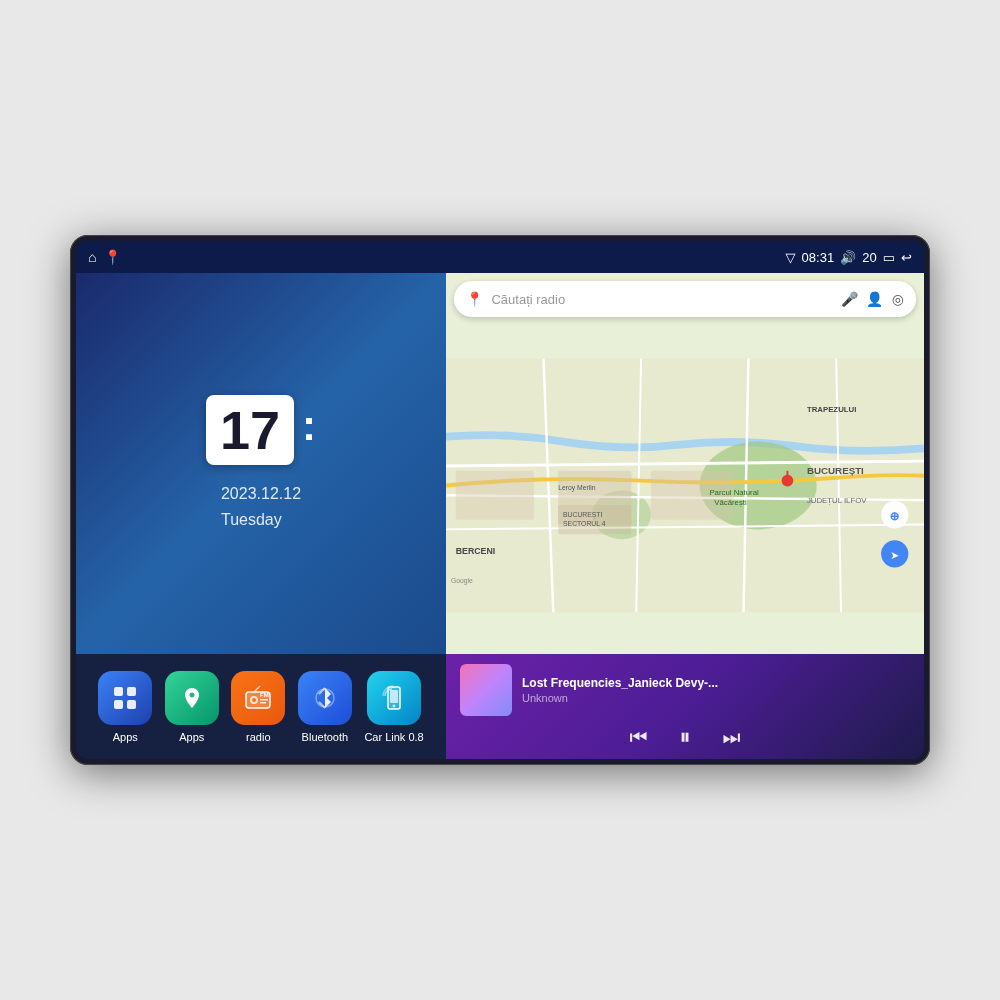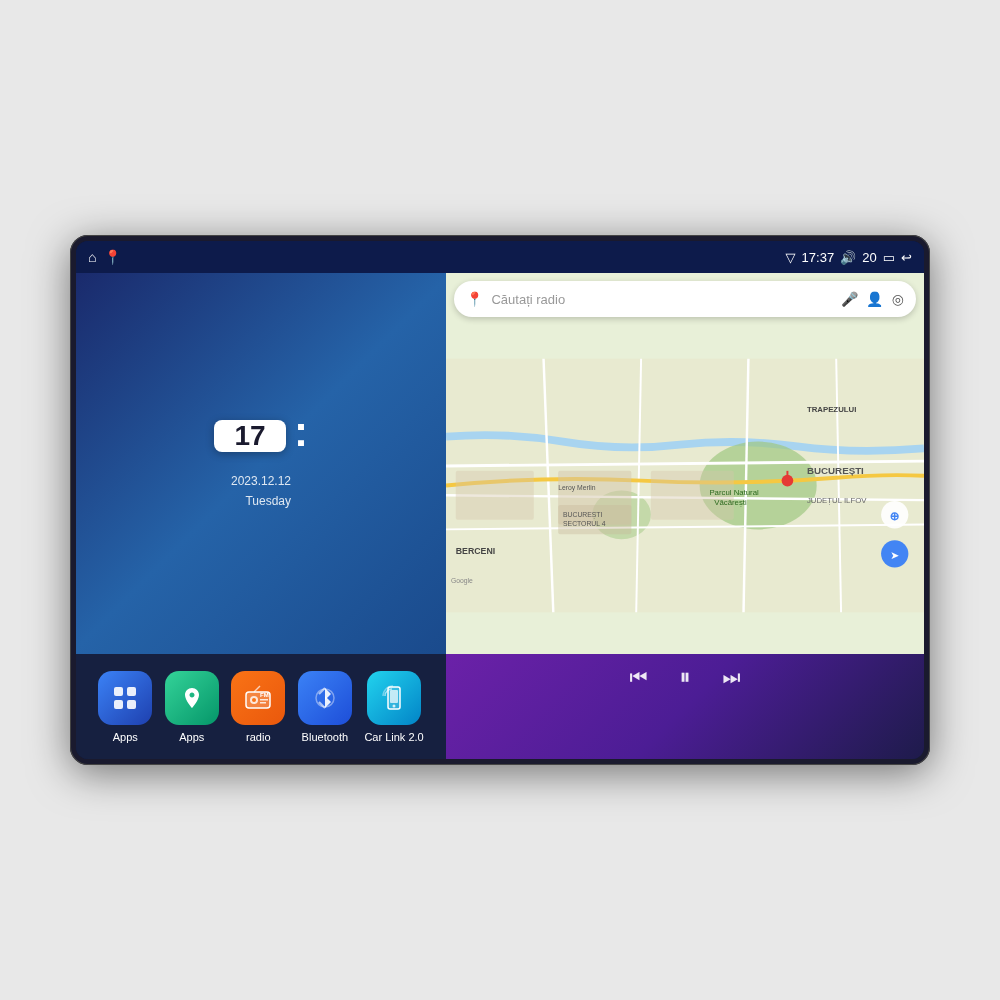--- a/index.html
+++ b/index.html
@@ -93,41 +93,41 @@
       display: flex;
       align-items: center;
       gap: 8px;
       margin-bottom: 16px;
     }
 
     .clock-tile {
       background: white;
       color: #1a1a2e;
       border-radius: 8px;
-      padding: 2px 14px;
-      font-size: 28px;
+      padding: 8px 14px;
+      font-size: 54px;
       font-weight: bold;
       font-family: 'Arial', sans-serif;
       line-height: 1;
       min-width: 72px;
       text-align: center;
       box-shadow: 0 2px 8px rgba(0,0,0,0.3);
     }
 
     .clock-colon {
       color: white;
       font-size: 42px;
       font-weight: bold;
       margin-top: -8px;
     }
 
     .date-display {
       color: rgba(255,255,255,0.85);
-      font-size: 12px;
-      text-align: right;
+      font-size: 16px;
+      text-align: left;
       line-height: 1.6;
     }
 
     
     .app-dock {
       height: 105px;
       background: #162040;
       display: flex;
       align-items: center;
       justify-content: space-around;
@@ -298,21 +298,21 @@
 <div class="device-wrapper">
   <div class="screen">
 
     <div class="status-bar">
       <div class="status-left">
         <span class="status-icon">⌂</span>
         <span class="status-icon">📍</span>
       </div>
       <div class="status-right">
         <span>▽</span>
-        <span>17:37</span>
+        <span>08:31</span>
         <span>🔊</span>
         <span>20</span>
         <span>▭</span>
         <span>↩</span>
       </div>
     </div>
 
     <div class="main-content">
 
       <div class="left-panel">
@@ -384,21 +384,21 @@
             <div class="app-icon-bg icon-carlink">
               <svg width="28" height="28" viewBox="0 0 28 28">
                 <rect x="8" y="3" width="12" height="22" rx="2" fill="white" opacity="0.15"></rect>
                 <rect x="8" y="3" width="12" height="22" rx="2" fill="none" stroke="white" stroke-width="1.5"></rect>
                 <rect x="10" y="6" width="8" height="13" rx="1" fill="white" opacity="0.7"></rect>
                 <circle cx="14" cy="22" r="1.5" fill="white" opacity="0.8"></circle>
                 <path d="M5 12C5 8.13 8.13 5 12 5" stroke="white" stroke-width="1.5" fill="none" opacity="0.6"></path>
                 <path d="M3 12C3 6.48 7.48 2 13 2" stroke="white" stroke-width="1.5" fill="none" opacity="0.4"></path>
               </svg>
             </div>
-            <span class="app-icon-label">Car Link 2.0</span>
+            <span class="app-icon-label">Car Link 0.8</span>
           </div>
 
         </div>
       </div>
 
       <div class="right-panel">
 
         <div class="map-container">
           
           <div class="map-search-bar">
@@ -455,20 +455,29 @@
 
             <circle cx="460" cy="200" r="14" fill="#4285f4"></circle>
             <text x="460" y="205" font-size="11" text-anchor="middle" fill="white">➤</text>
           </svg>
 
           
           
         </div>
 
         <div class="music-player">
+          <div class="music-info">
+            <div class="album-art">
+              <div class="album-art-img"></div>
+            </div>
+            <div class="music-text">
+              <div class="music-title">Lost Frequencies_Janieck Devy-...</div>
+              <div class="music-artist">Unknown</div>
+            </div>
+          </div>
           <div class="music-controls">
             <span class="ctrl-btn">⏮</span>
             <span class="ctrl-btn play">⏸</span>
             <span class="ctrl-btn">⏭</span>
           </div>
         </div>
 
       </div>
     </div>
   </div>

